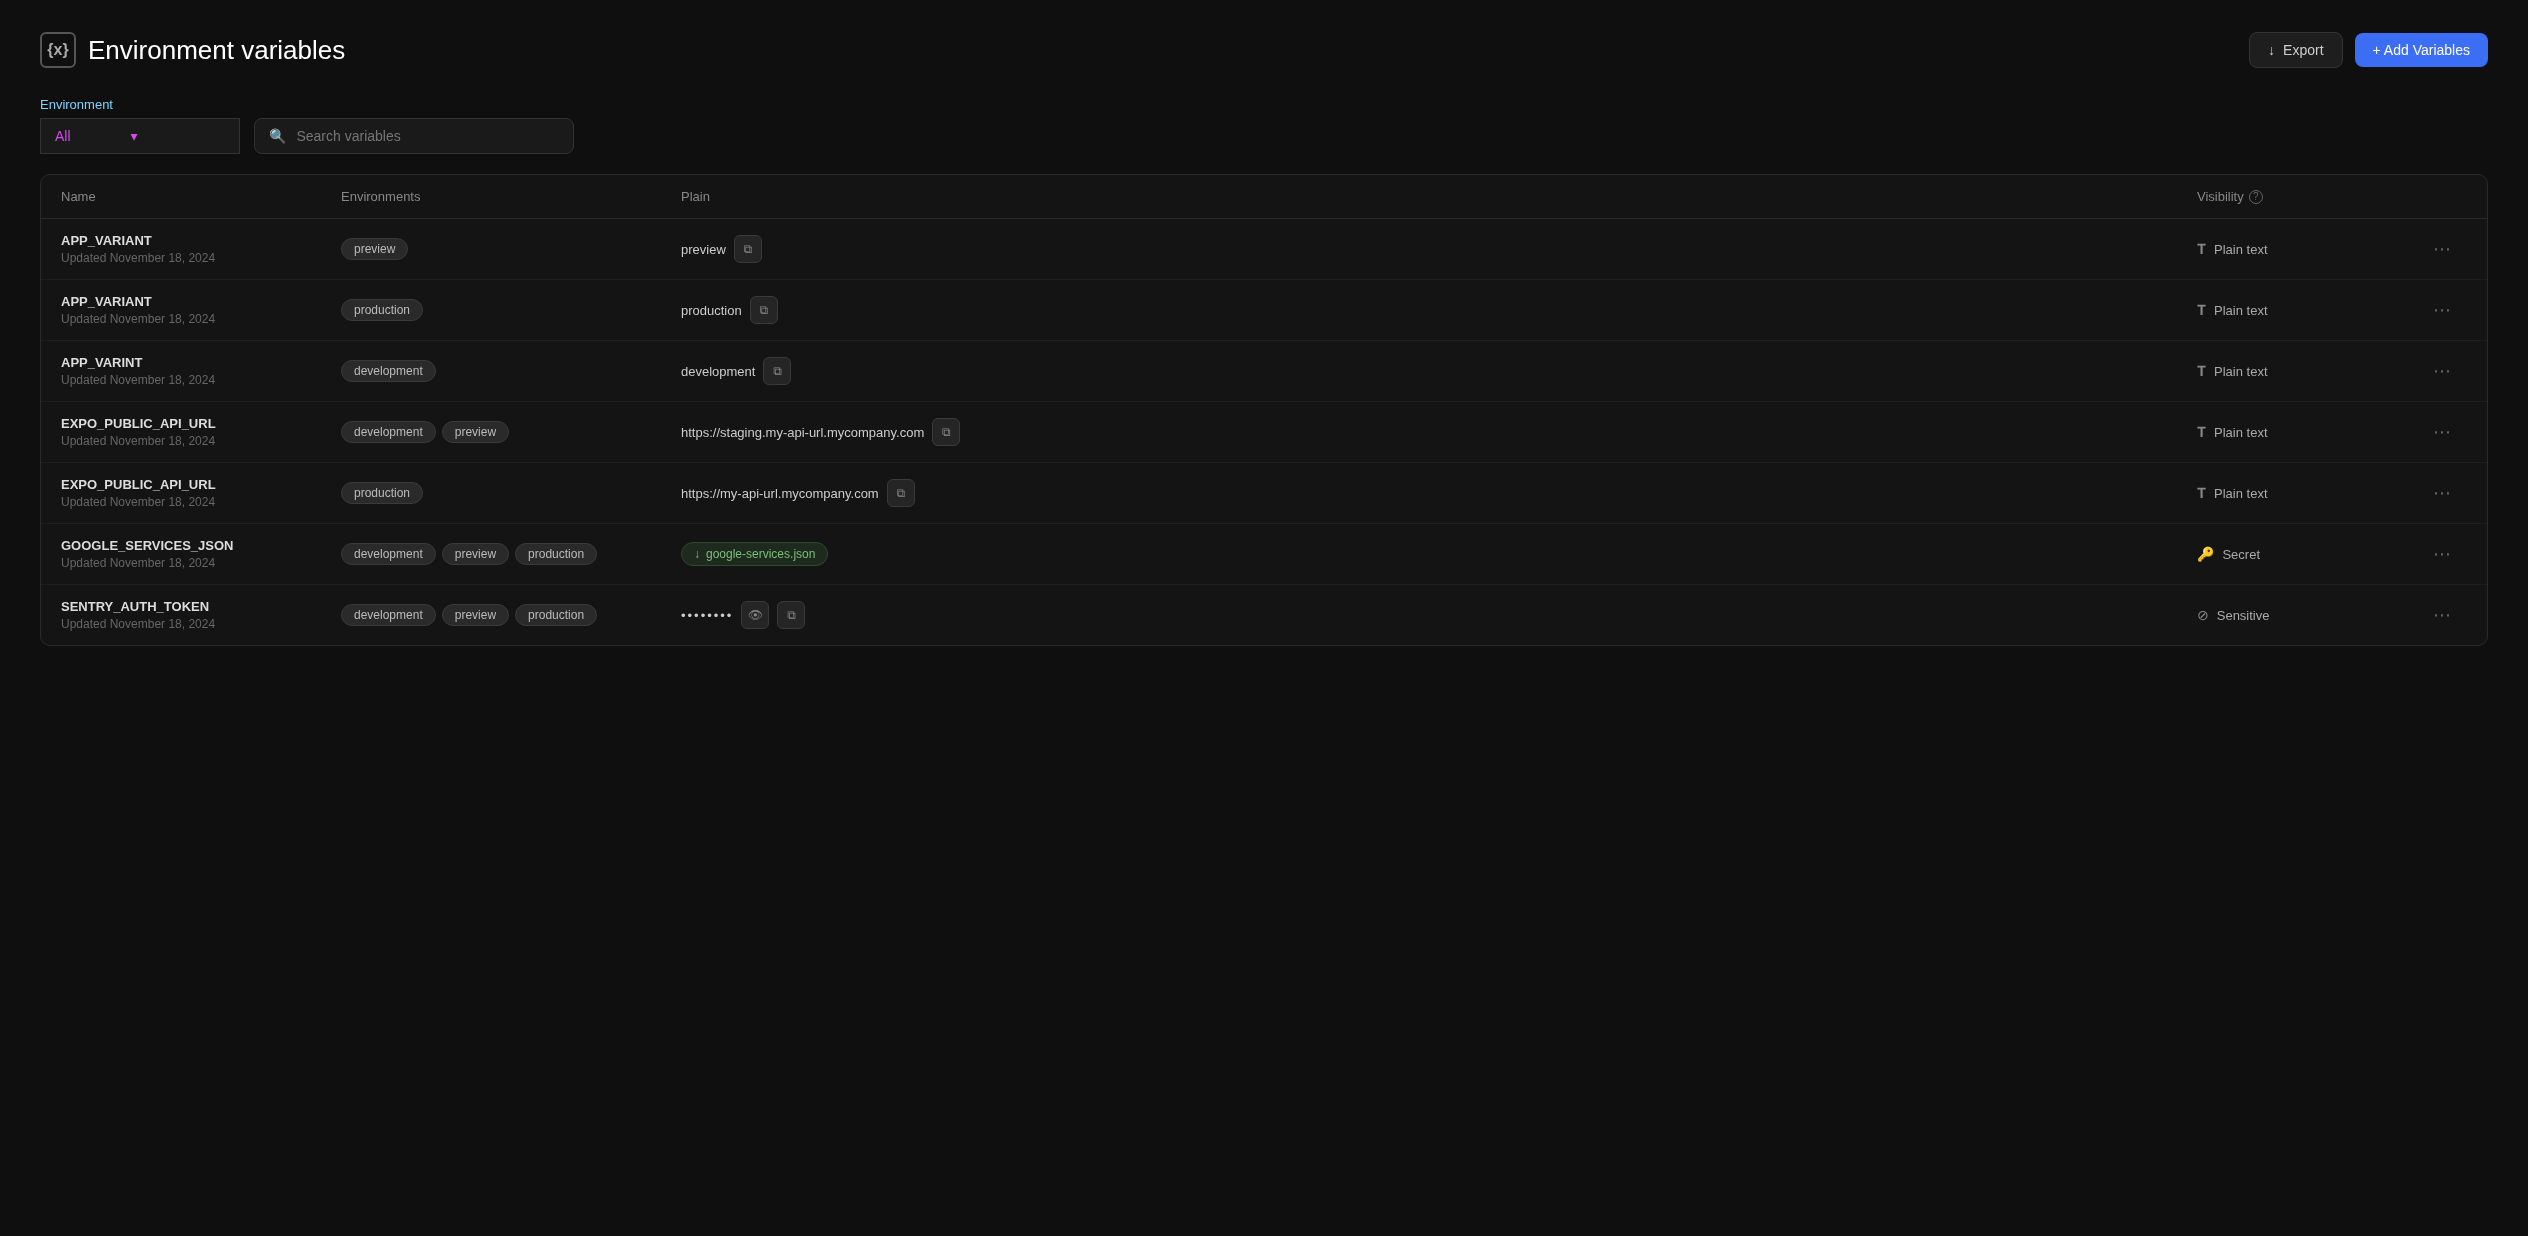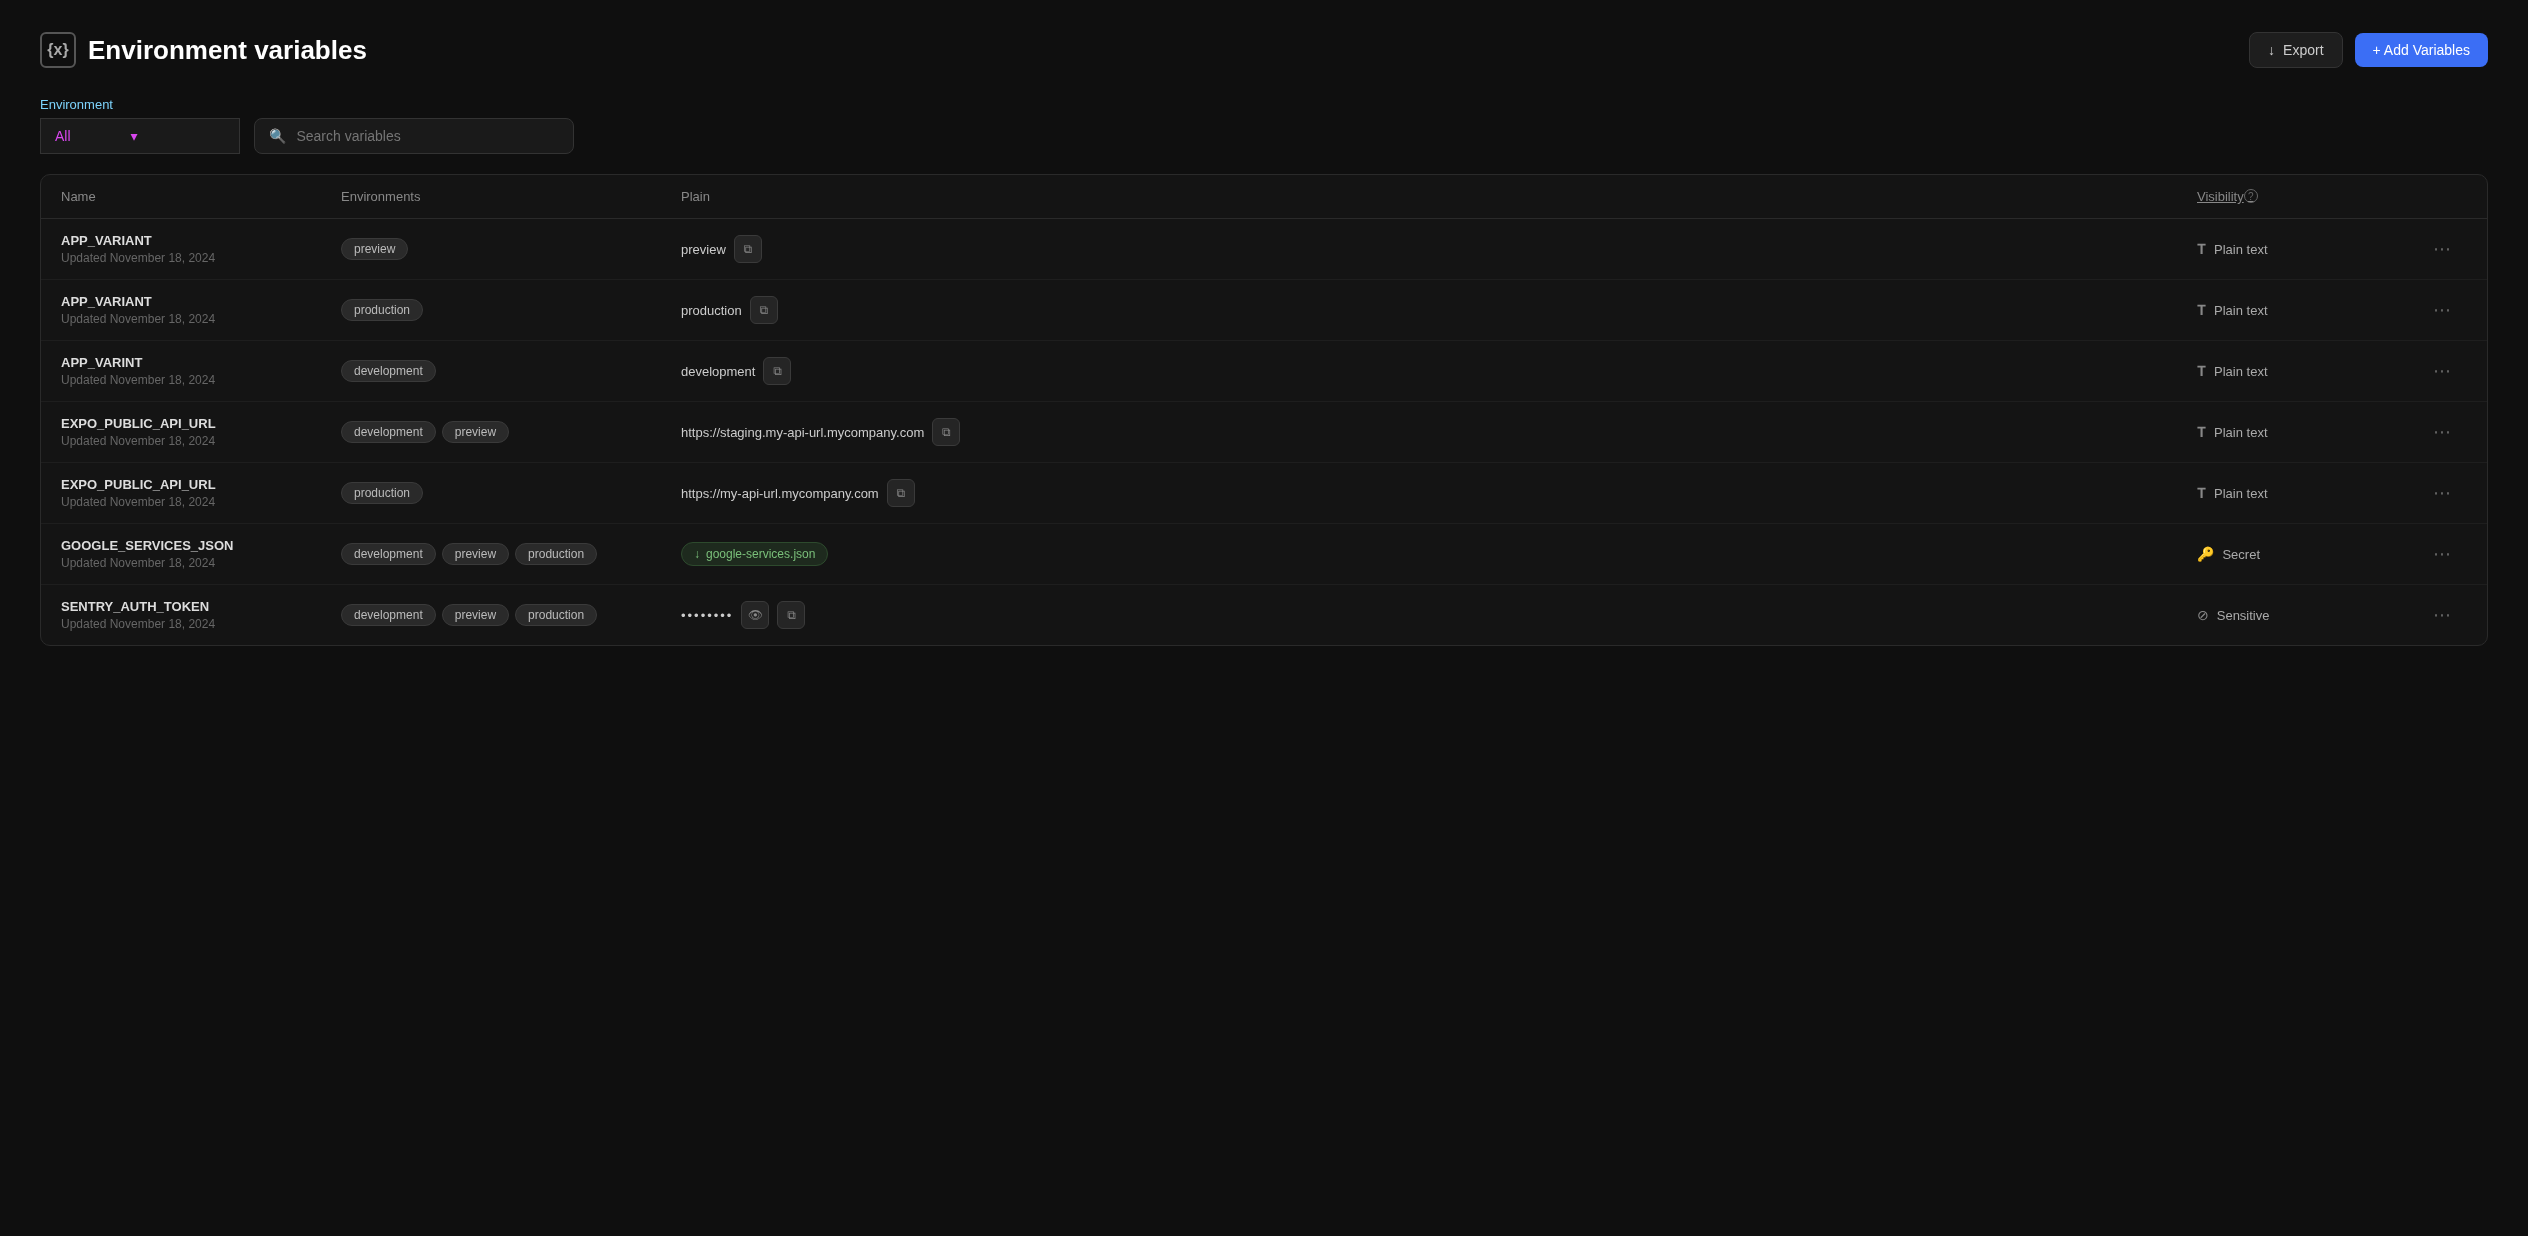--- a/index.html
+++ b/index.html
@@ -29,21 +29,21 @@
       border-radius: 6px;
       display: flex;
       align-items: center;
       justify-content: center;
       color: #aaa;
       font-size: 16px;
       font-weight: bold;
     }
     .page-title {
       font-size: 26px;
-      font-weight: 700;
+      font-weight: 400;
       color: #fff;
       text-align: center;
     }
     .header-buttons {
       display: flex;
       gap: 12px;
       align-items: center;
     }
     .btn-export {
       background: #1e1e1e;
@@ -226,22 +226,22 @@
       color: #7abf7a;
       padding: 4px 12px;
       border-radius: 20px;
       font-size: 12px;
       display: flex;
       align-items: center;
       gap: 6px;
     }
     .col-header-vis {
       display: flex;
-      align-items: flex-start;
-      text-decoration: underline;
+      align-items: center;
+      gap: 5px;
     }
     .info-icon {
       width: 14px;
       height: 14px;
       border: 1px solid #666;
       border-radius: 50%;
       display: flex;
       align-items: center;
       justify-content: center;
       font-size: 10px;

